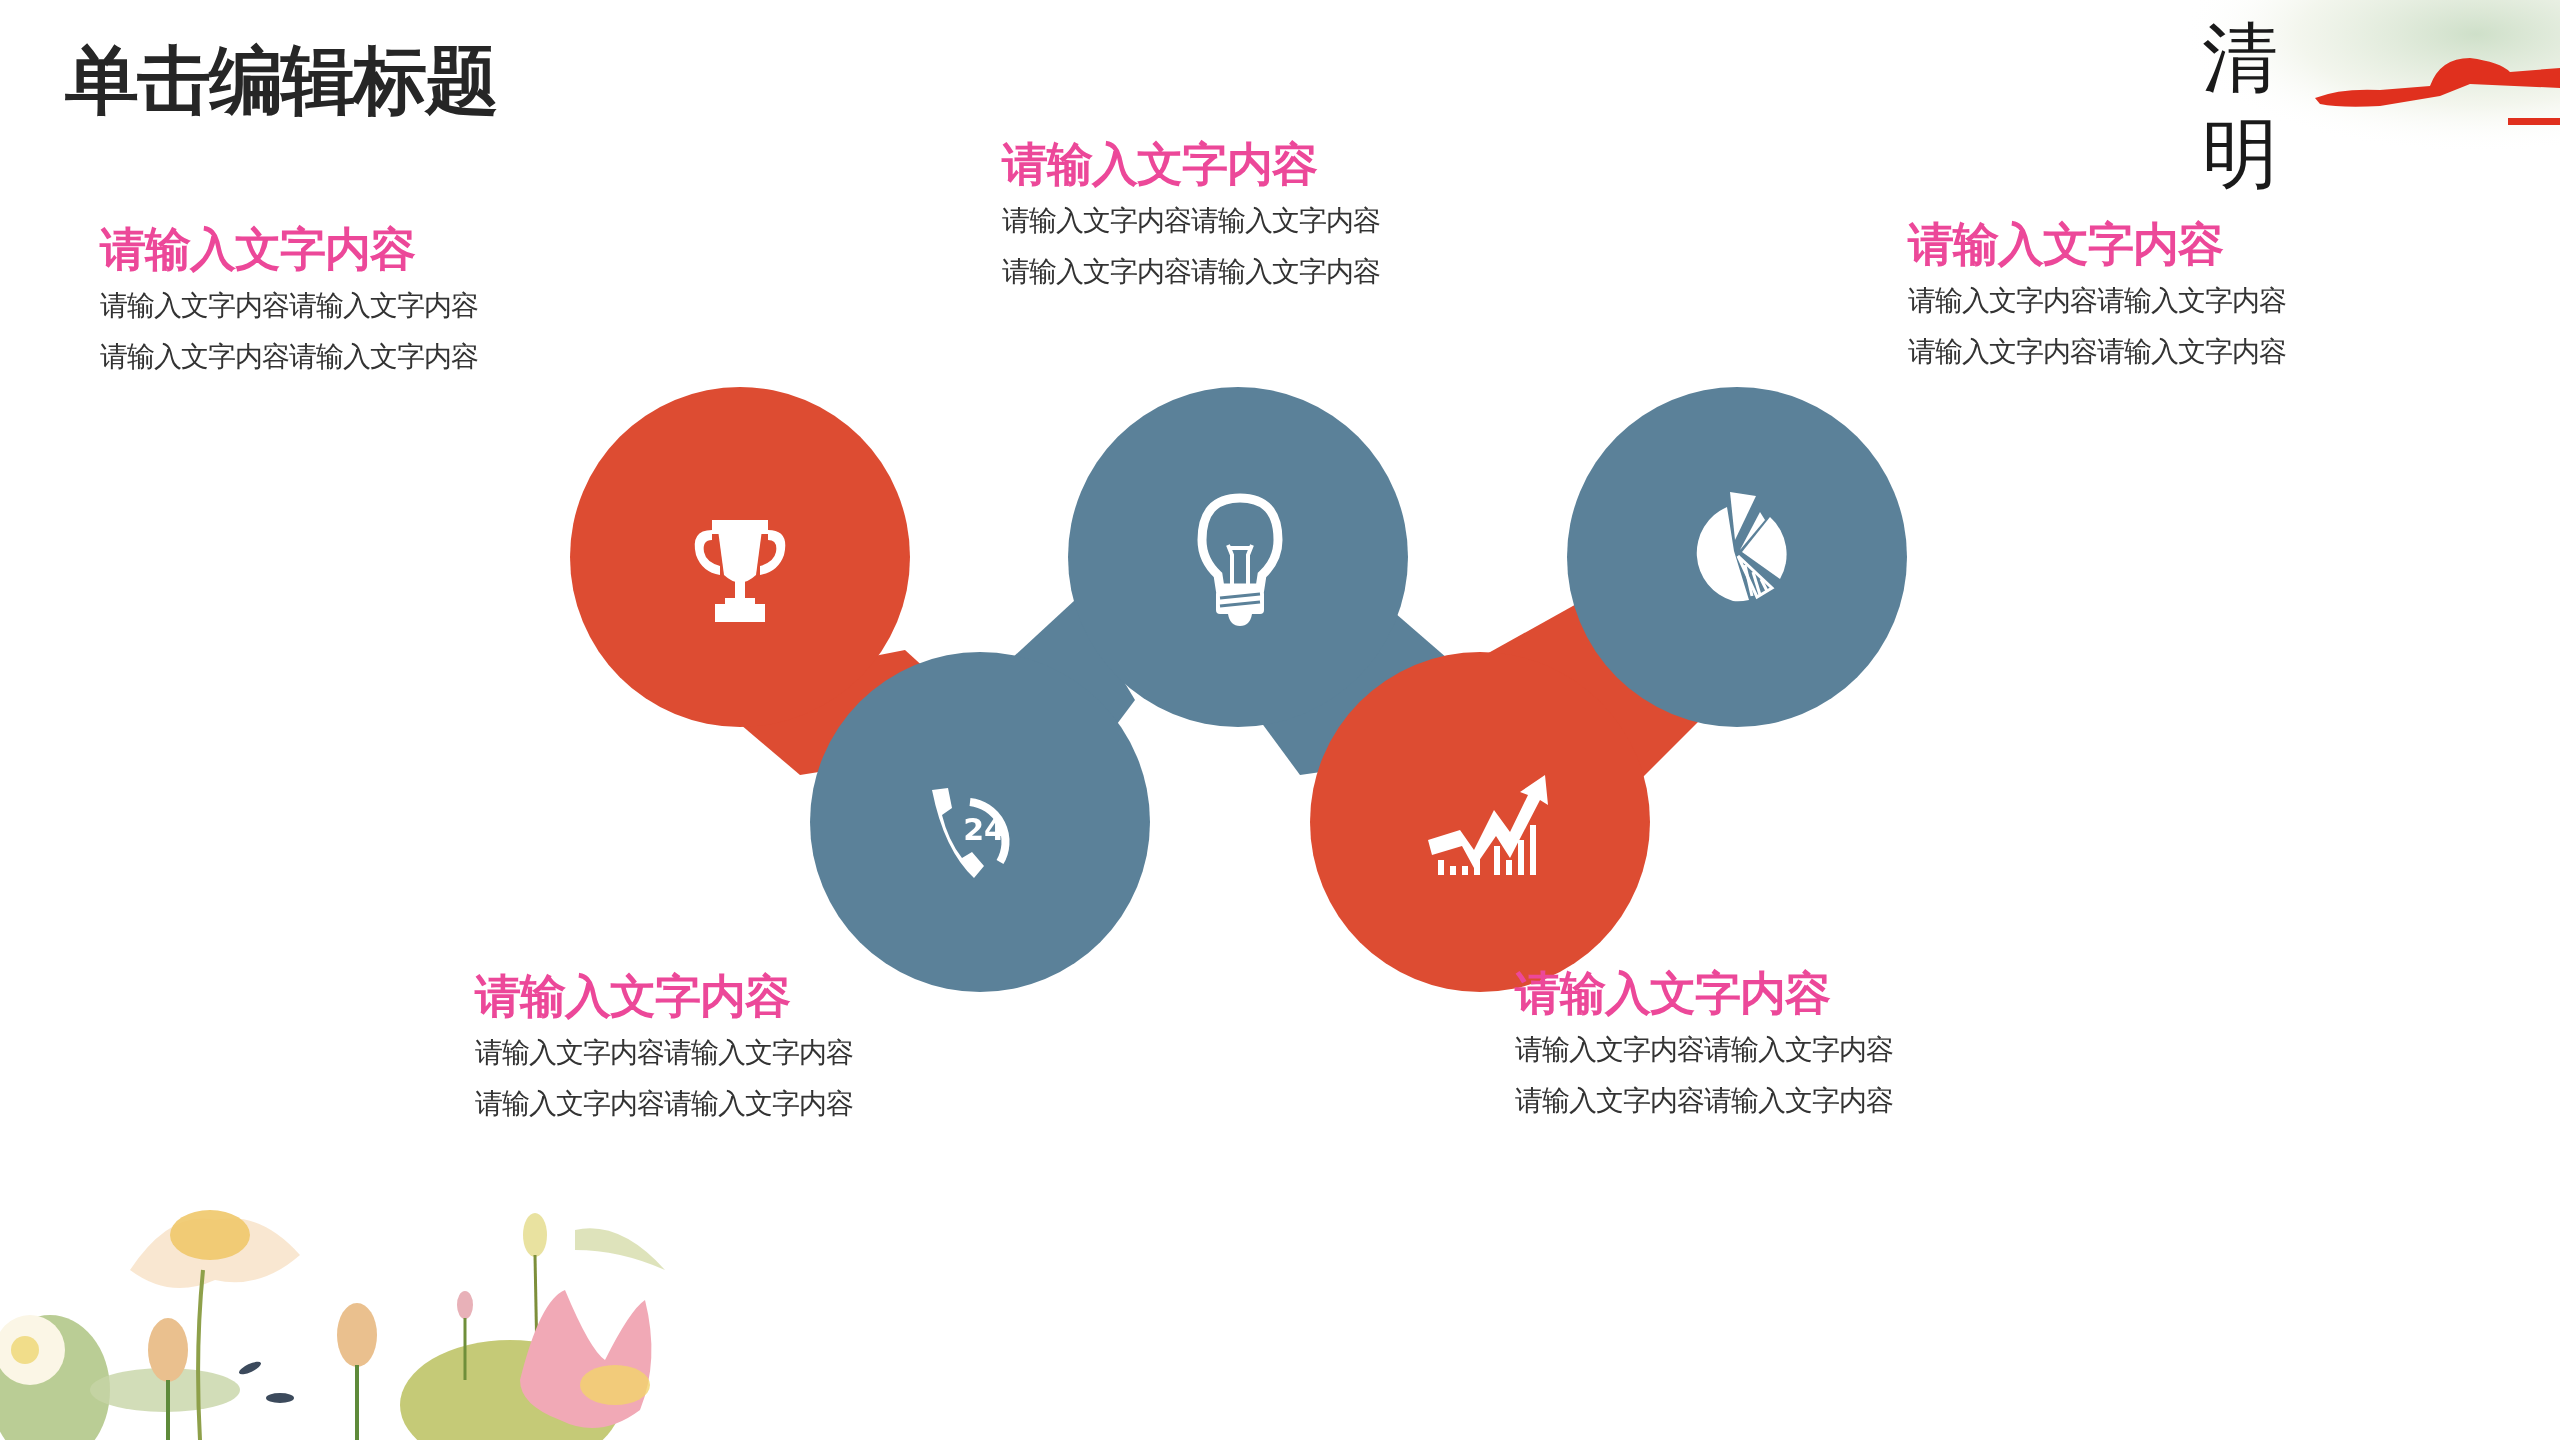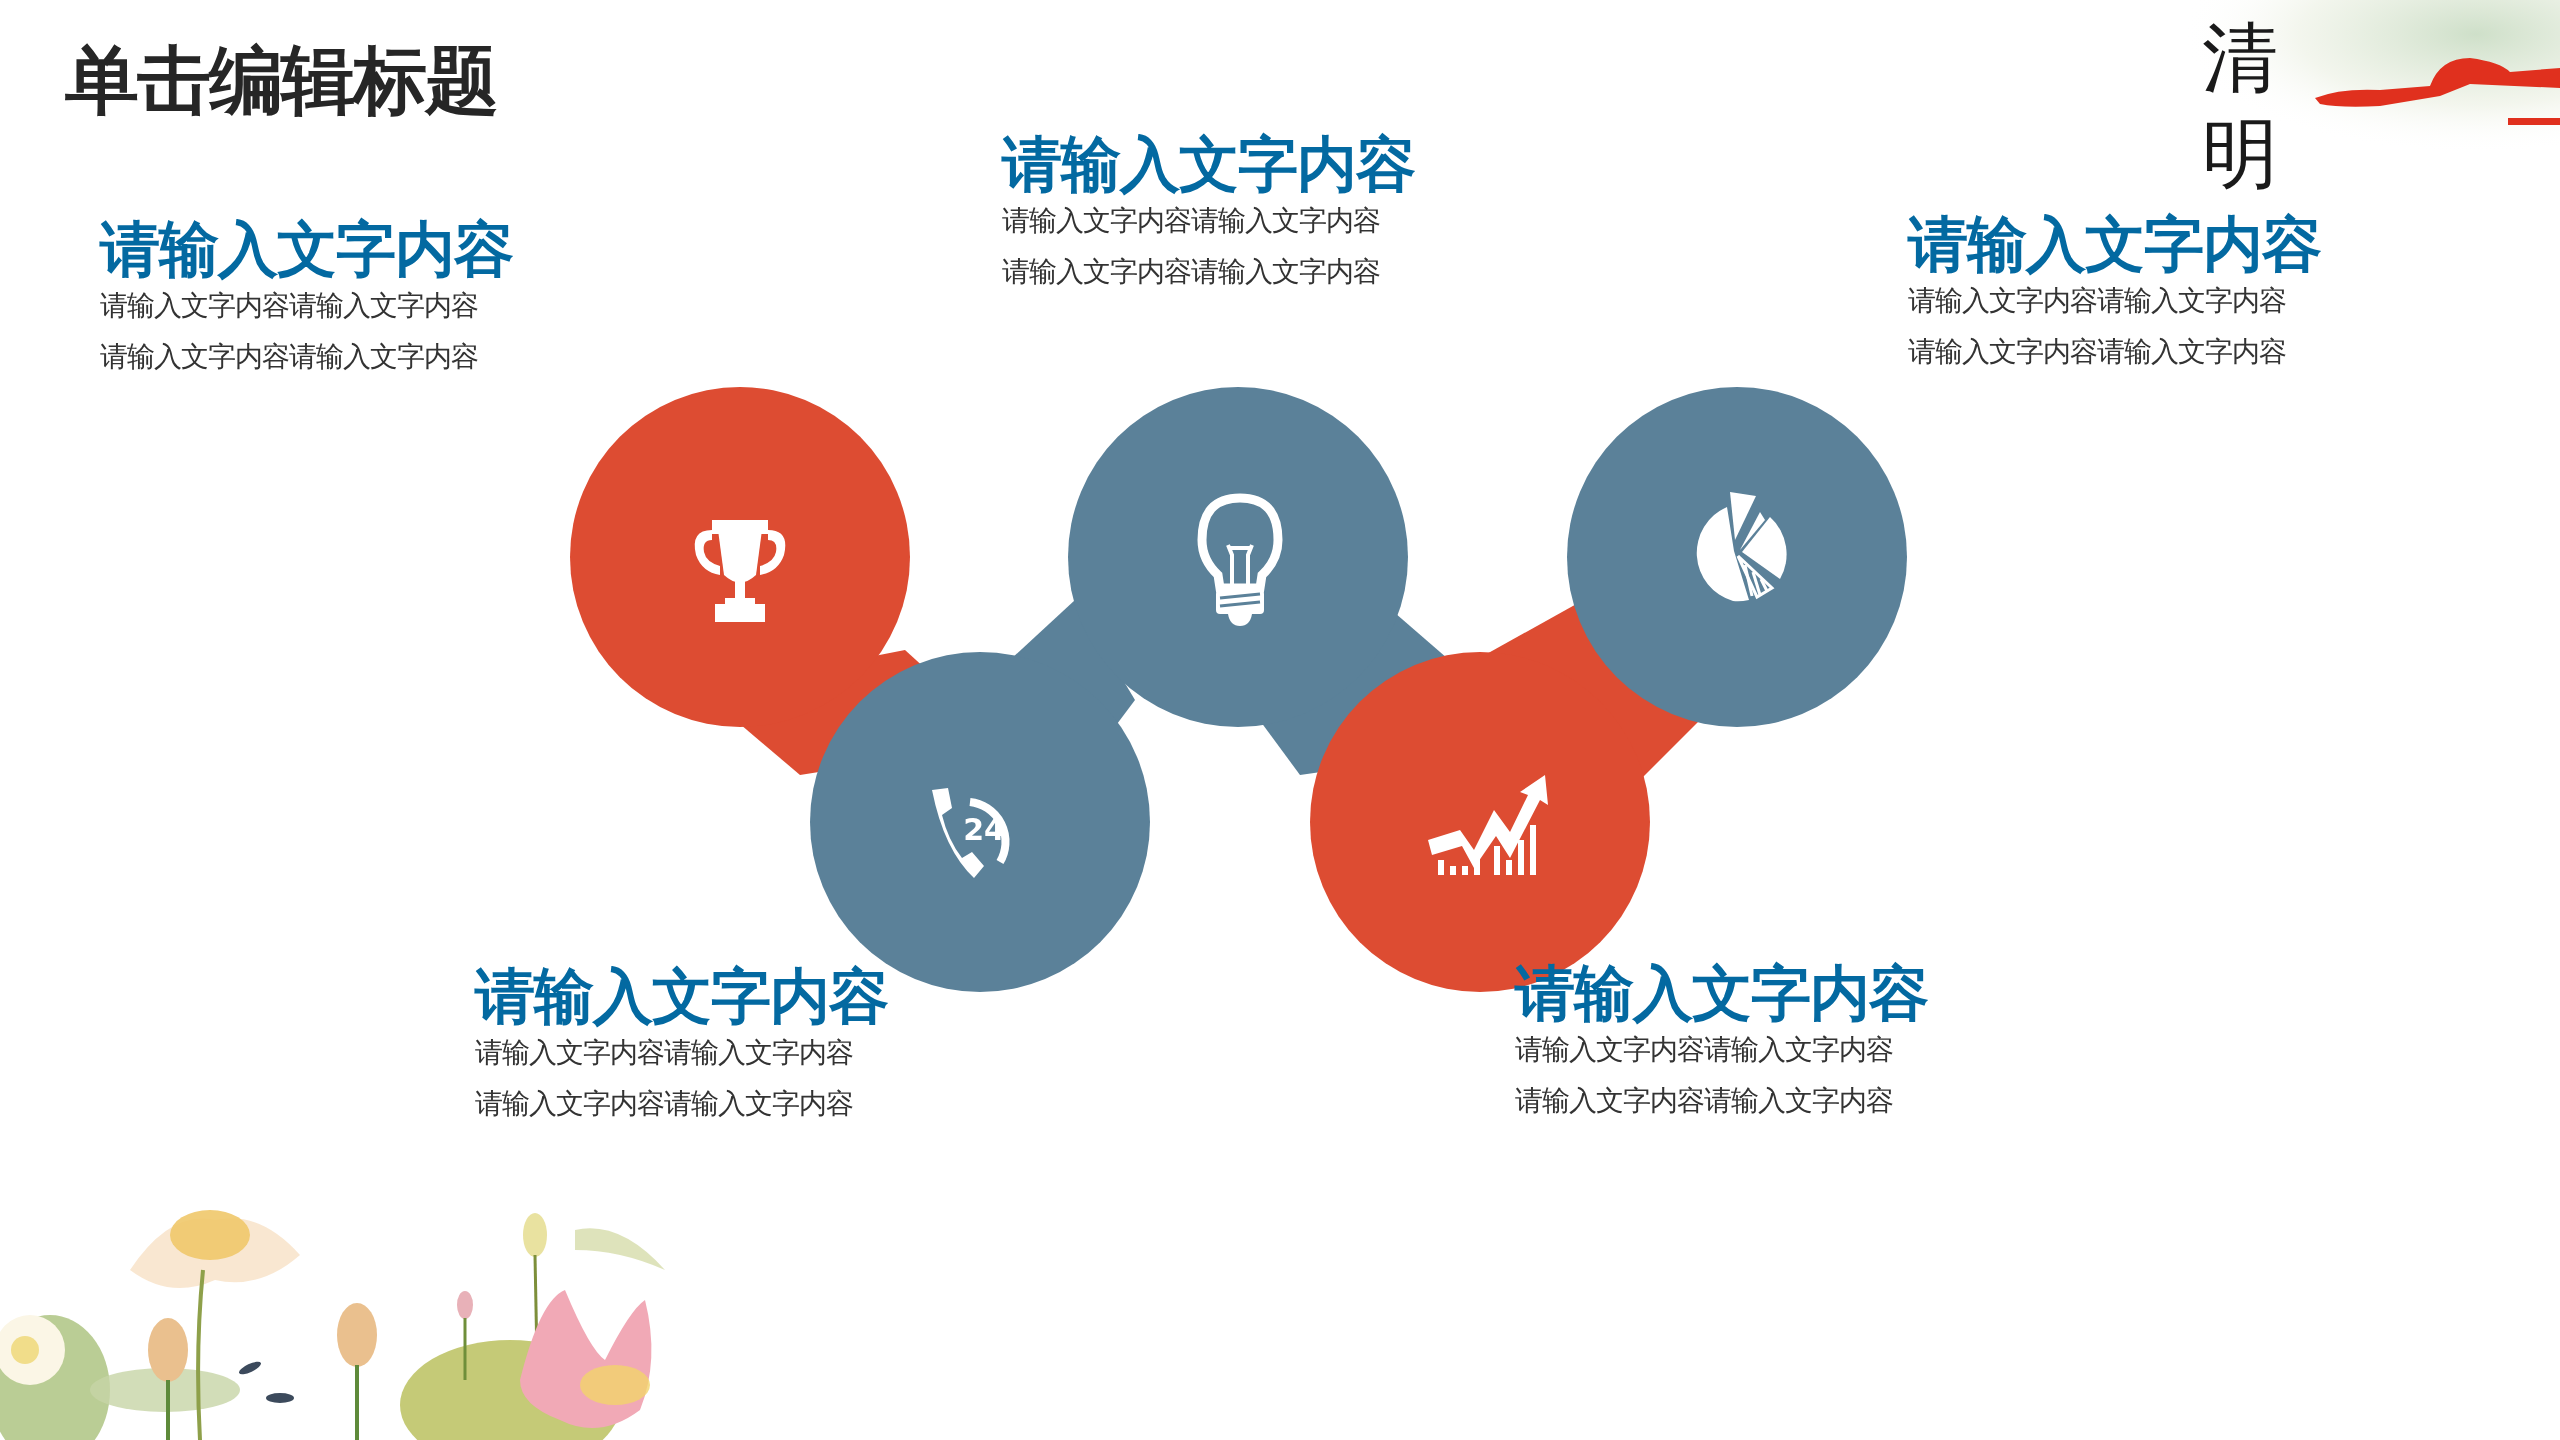--- a/index.html
+++ b/index.html
@@ -1,19 +1,19 @@
 <!DOCTYPE html>
 <html><head>
 <meta charset="utf-8">
 <style>
   html,body{margin:0;padding:0;background:#ffffff;}
   body{width:2560px;height:1440px;position:relative;overflow:hidden;font-family:"DejaVu Sans","Liberation Sans",sans-serif;color:#262626;}
   .title{position:absolute;left:65px;top:32px;font-size:74px;font-weight:bold;letter-spacing:-2px;color:#262626;}
   .block{position:absolute;}
-  .block .h{font-size:60px;font-weight:bold;line-height:62px;letter-spacing:-1px;color:#0369a1;}
+  .block .h{font-size:46px;font-weight:bold;line-height:62px;letter-spacing:-1px;color:#ec4899;}
   .block .b{font-size:28px;line-height:51px;color:#333;letter-spacing:-1px;white-space:nowrap;}
   .deco-tr{position:absolute;right:0;top:0;width:420px;height:170px;}
   .qingming{position:absolute;left:2195px;top:10px;font-family:"DejaVu Serif","Liberation Serif",serif;font-size:76px;line-height:96px;color:#1a1a1a;width:90px;text-align:center;}
   .deco-bl{position:absolute;left:0;top:1180px;width:700px;height:260px;}
   svg.diagram{position:absolute;left:0;top:0;}
 </style>
 </head>
 <body>
 
 <svg class="deco-tr" viewBox="0 0 420 170">

